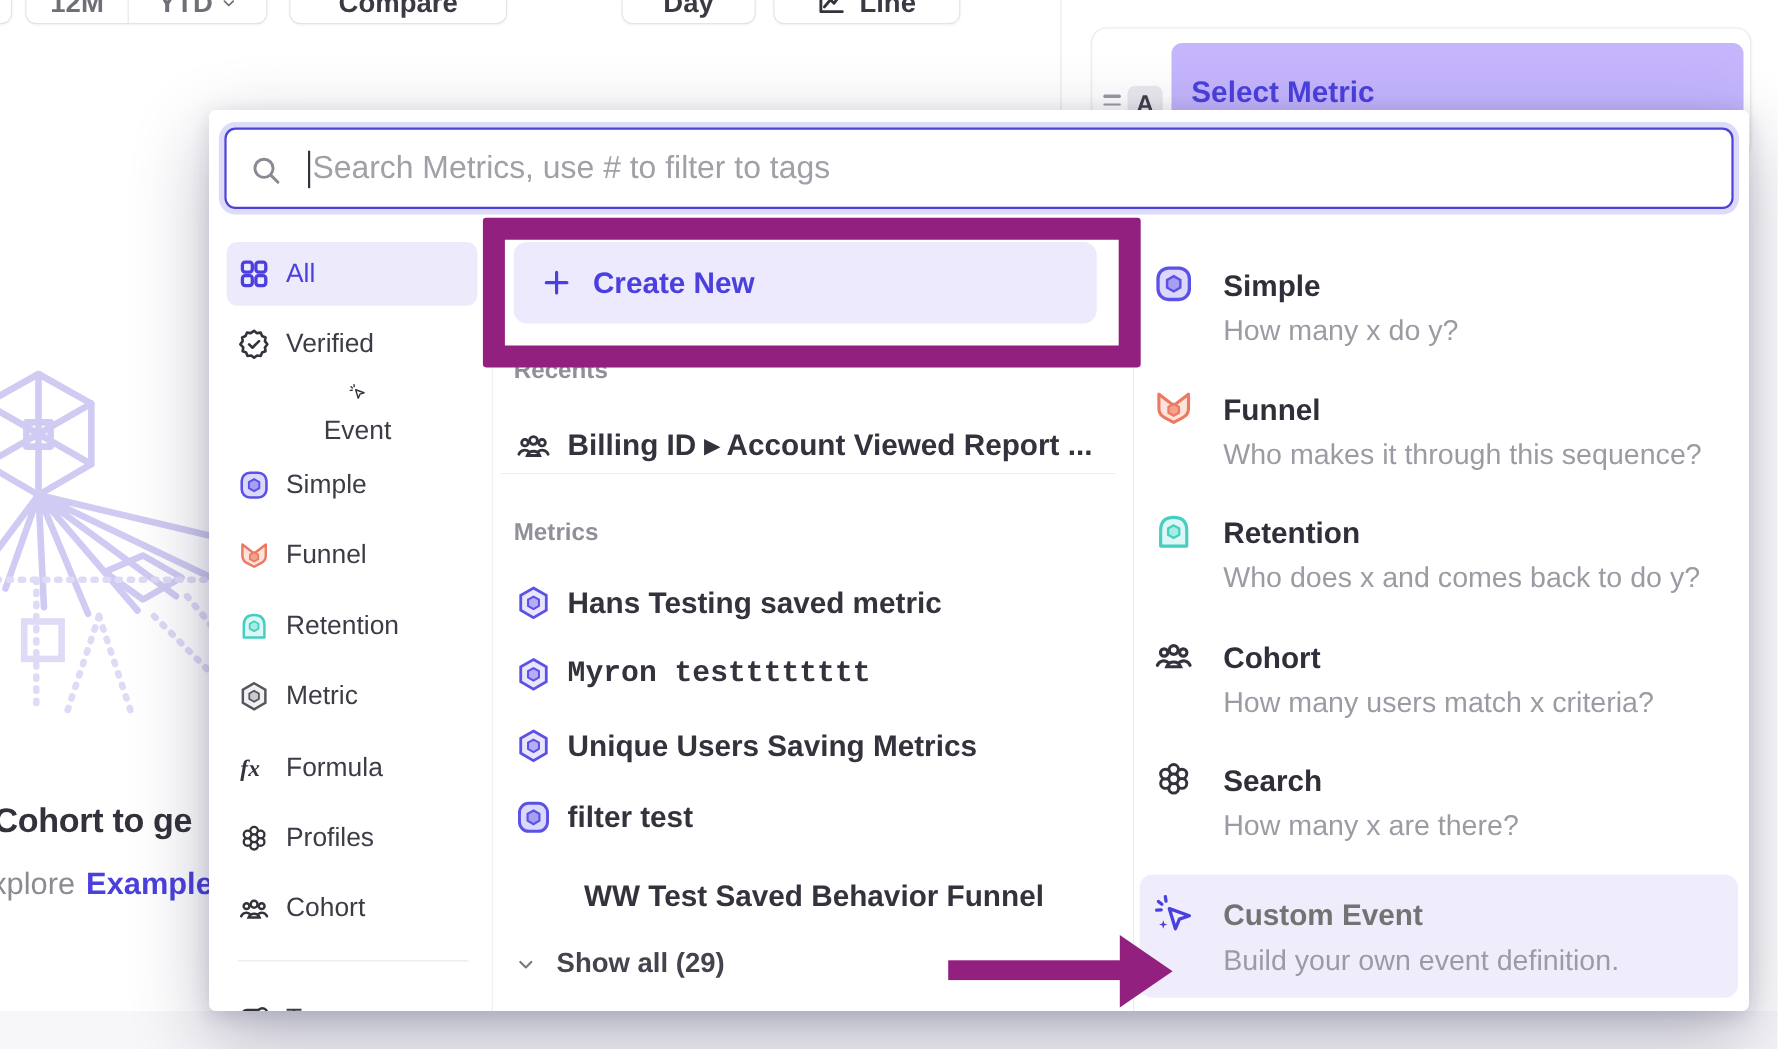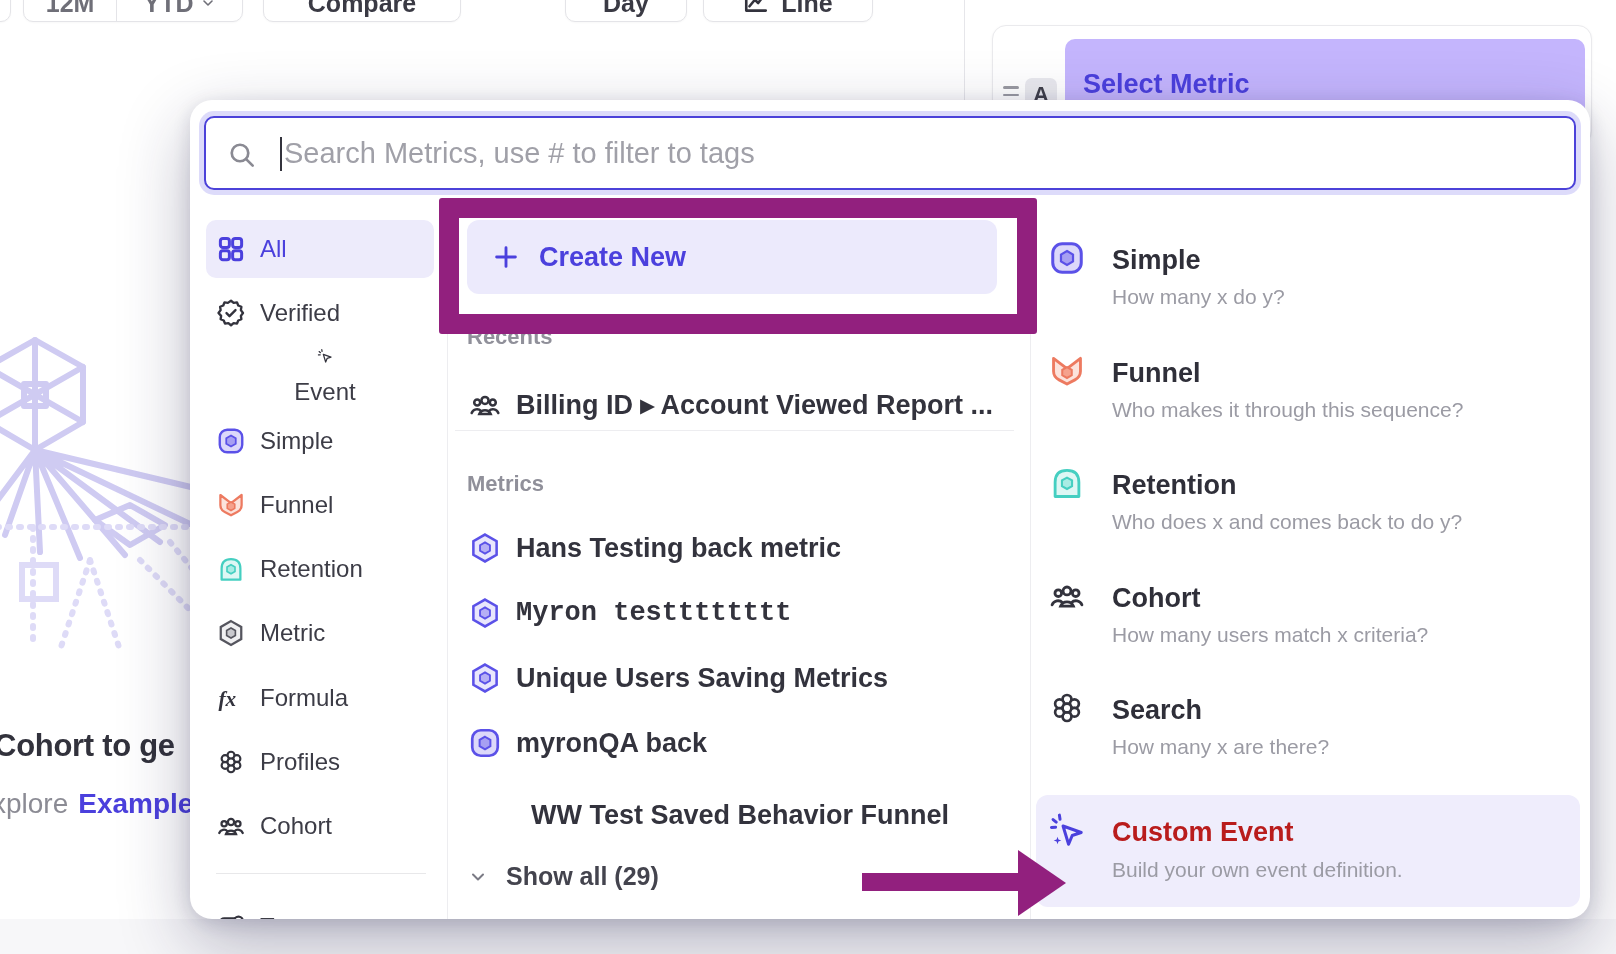--- a/index.html
+++ b/index.html
@@ -31,21 +31,21 @@
 
   .headline { left:-26px; top:728px; font-size:31px; font-weight:700; color:#32323c;
     white-space:nowrap; z-index:1; letter-spacing:-.3px; }
   .subline { left:-8px; top:788px; font-size:28px; white-space:nowrap; z-index:1; }
   .subline .gray { color:#8b8b94; }
   .subline .link { color:#4b40dd; font-weight:600; margin-left:10px; }
 
   .illustration { left:-12px; top:328px; z-index:0; }
 
   
-  .modal { left:190px; top:100px; width:1400px; height:819px; background:#fff; border-radius:22px;
+  .modal { left:190px; top:100px; width:1400px; height:819px; background:#fff; border-radius:6px;
     z-index:10; box-shadow:0 25px 70px rgba(30,25,70,.30), 0 4px 18px rgba(30,25,70,.14); overflow:hidden; }
   .search-box { left:14px; top:16px; width:1372px; height:74px; border:2.5px solid #4c42d9;
     border-radius:10px; background:#fff; box-shadow:0 0 0 5px rgba(100,90,230,.22); }
   .search-input { position:absolute; left:78px; top:2px; width:1280px; height:66px; border:none; outline:none;
     font-family:"Liberation Sans", sans-serif; font-size:29px; color:#33333d; background:transparent; }
   .search-input::placeholder { color:#a0a0a8; opacity:1; }
   .caret-bar { left:74px; top:19px; width:2px; height:34px; background:#33333d; }
 
   .col-border { top:105px; width:1px; height:714px; background:#ededf0; }
 
@@ -60,24 +60,24 @@
 
   .sect-lbl { left:277px; font-size:22px; font-weight:600; color:#90909a; }
   .mid-row { left:278px; width:544px; height:44px; display:flex; align-items:center; gap:14px;
     font-size:27px; font-weight:600; color:#33333d; white-space:nowrap; cursor:pointer; }
   .mid-div { left:265px; top:330px; width:559px; height:1px; background:#ededf0; }
   .show-all { left:278px; top:762px; display:flex; align-items:center; gap:18px; font-size:25px;
     font-weight:600; color:#44444e; cursor:pointer; }
 
   .type-row { left:846px; width:544px; cursor:pointer; }
   .type-row .t { position:absolute; left:76px; top:0; font-size:27px; font-weight:600; color:#2f2f39; white-space:nowrap; }
-  .type-row .d { position:absolute; left:76px; top:40px; font-size:21px; color:#9b9ba4; white-space:nowrap; }
+  .type-row .d { position:absolute; left:76px; top:40px; font-size:26px; color:#9b9ba4; white-space:nowrap; }
   .type-row .ic { position:absolute; left:12px; top:-6px; }
   .type-row.hl { background:#efedfc; border-radius:12px; }
-  .type-row.hl .t { color:#b91c1c; }
+  .type-row.hl .t { color:#737373; }
 
   
   .anno-box { left:439px; top:198px; width:598px; height:136px; border:20px solid #92207e;
     border-radius:3px; z-index:50; pointer-events:none; }
   .anno-arrow { left:858px; top:845px; z-index:50; pointer-events:none; }
 
   svg { display:block; }
 </style>
 </head>
 <body>
@@ -295,21 +295,21 @@
 
     <div class="abs mid-div"></div>
 
     <div class="abs sect-lbl" style="top:371px;">Metrics</div>
 
     <div class="abs mid-row" style="top:426px;">
       <svg width="34" height="34" viewBox="0 0 24 24">
         <polygon points="12,2.5 20.2,7.2 20.2,16.8 12,21.5 3.8,16.8 3.8,7.2" stroke="#5b51e8" stroke-width="1.8" fill="#e9e6fc"></polygon>
         <polygon points="12,8 15.5,10 15.5,14 12,16 8.5,14 8.5,10" fill="#b6aef5" stroke="#5b51e8" stroke-width="1.3"></polygon>
       </svg>
-      <span>Hans Testing back metric</span>
+      <span>Hans Testing saved metric</span>
     </div>
 
     <div class="abs mid-row" style="top:491px;font-family:Liberation Mono, monospace;">
       <svg width="34" height="34" viewBox="0 0 24 24">
         <polygon points="12,2.5 20.2,7.2 20.2,16.8 12,21.5 3.8,16.8 3.8,7.2" stroke="#5b51e8" stroke-width="1.8" fill="#e9e6fc"></polygon>
         <polygon points="12,8 15.5,10 15.5,14 12,16 8.5,14 8.5,10" fill="#b6aef5" stroke="#5b51e8" stroke-width="1.3"></polygon>
       </svg>
       <span>Myron testttttttt</span>
     </div>
 
@@ -319,21 +319,21 @@
         <polygon points="12,8 15.5,10 15.5,14 12,16 8.5,14 8.5,10" fill="#b6aef5" stroke="#5b51e8" stroke-width="1.3"></polygon>
       </svg>
       <span>Unique Users Saving Metrics</span>
     </div>
 
     <div class="abs mid-row" style="top:621px;">
       <svg width="34" height="34" viewBox="0 0 24 24">
         <rect x="3" y="3" width="18" height="18" rx="6" stroke="#5b51e8" stroke-width="1.9" fill="#dcd8fa"></rect>
         <polygon points="12,7.6 15.8,9.8 15.8,14.2 12,16.4 8.2,14.2 8.2,9.8" fill="#a79ff2" stroke="#5b51e8" stroke-width="1.4"></polygon>
       </svg>
-      <span>myronQA back</span>
+      <span>filter test</span>
     </div>
 
     <div class="abs mid-row" style="top:686px;flex-direction:column;">
       <svg width="34" height="34" viewBox="0 0 24 24">
         <path d="M3.5 4 L12 10.5 L20.5 4 L20.5 12.2 Q20.5 15.8 17 17.6 L12 20.2 L7 17.6 Q3.5 15.8 3.5 12.2 Z" stroke="#ed7a60" stroke-width="1.8" fill="#fce3dc" stroke-linejoin="round"></path>
         <polygon points="12,9.6 15,11.3 15,14.7 12,16.4 9,14.7 9,11.3" fill="#f5a28d" stroke="#ed7a60" stroke-width="1.3"></polygon>
       </svg>
       <span>WW Test Saved Behavior Funnel</span>
     </div>
 

